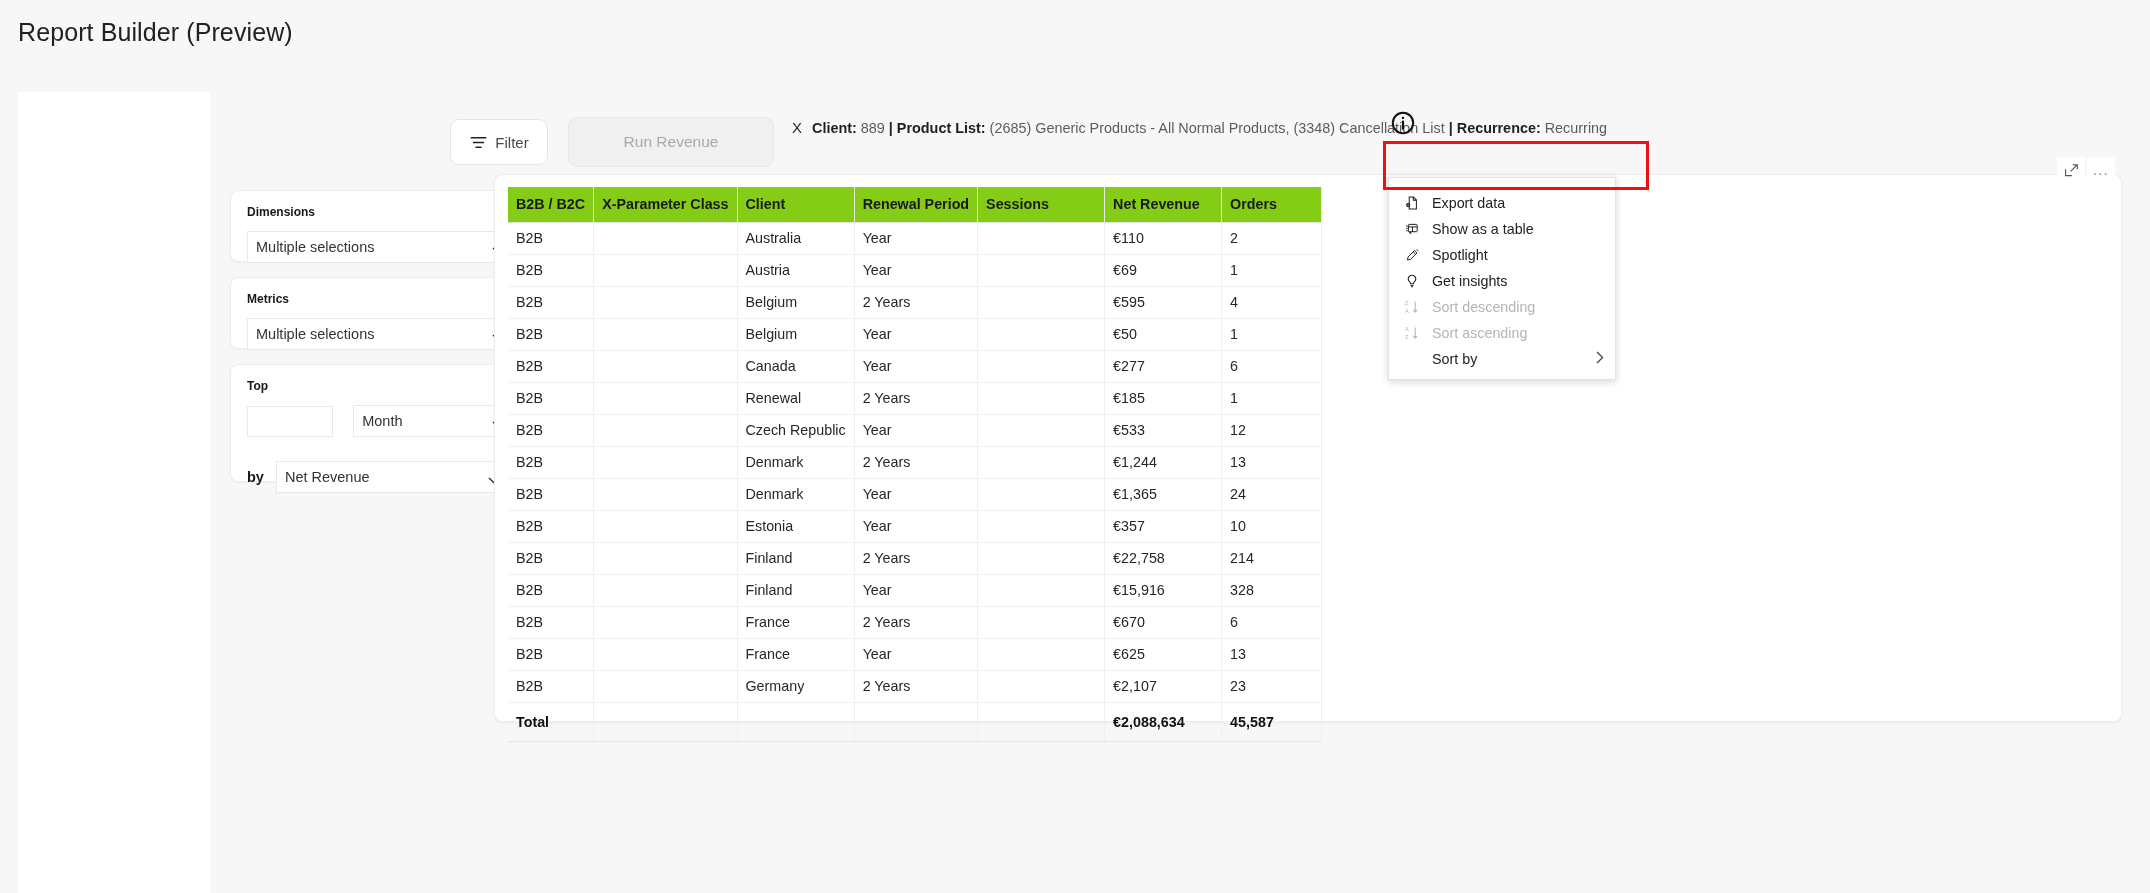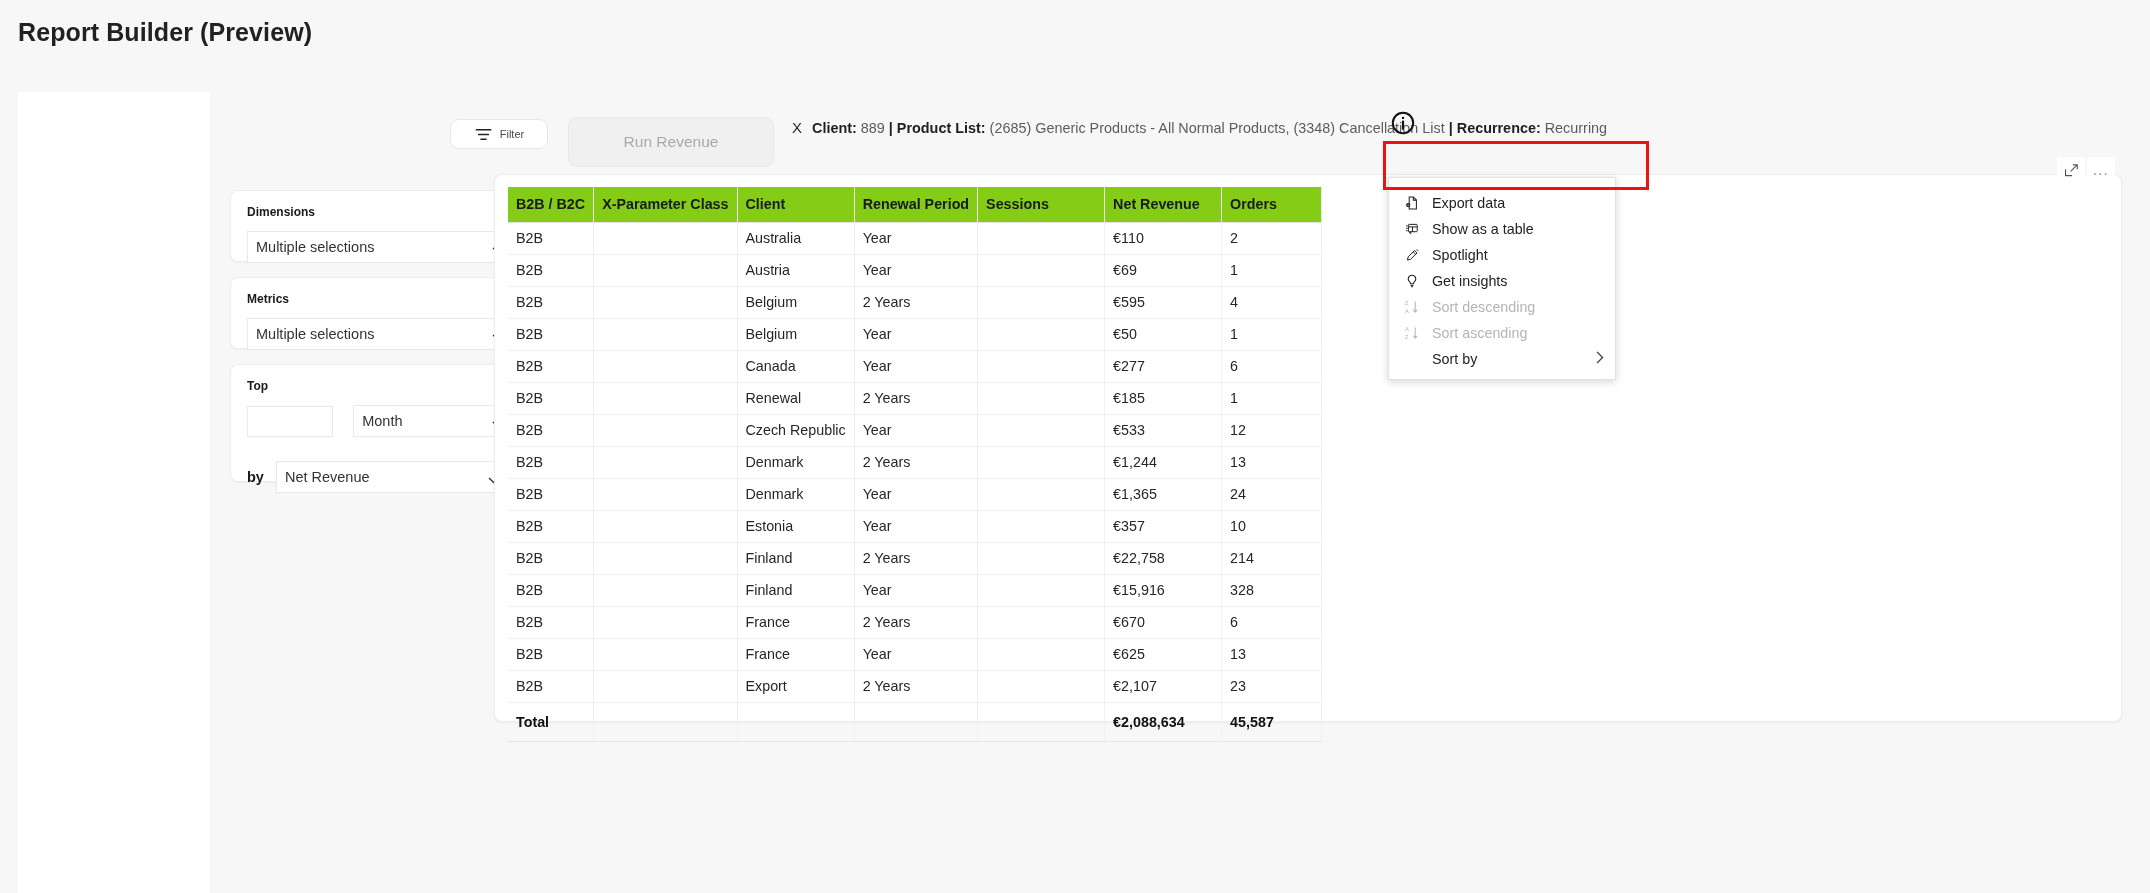--- a/index.html
+++ b/index.html
@@ -7,21 +7,21 @@
     width: 2150px; height: 893px;
     background: #f7f7f7;
     font-family: "Liberation Sans", sans-serif;
     overflow: hidden;
   }
   .page { position: relative; width: 2150px; height: 893px; background: #f7f7f7; }
 
   
   .page-title {
     position: absolute; left: 18px; top: 18px;
-    font-size: 25px; font-weight: 700; color: #212121; letter-spacing: .1px;
+    font-size: 25px; font-weight: 400; color: #212121; letter-spacing: .1px;
   }
 
   
   .left-rail {
     position: absolute; left: 18px; top: 92px;
     width: 192px; height: 801px; background: #ffffff;
   }
 
   
   .content {
@@ -42,24 +42,24 @@
   .date-box {
     border: 1px solid #e4e4e4; background: #fff; border-radius: 2px;
     height: 27px; display: flex; align-items: center; justify-content: center;
     font-size: 13.5px; color: #1b1b1b; padding: 0 6px;
   }
   .date-box.a { width: 76px; }
   .date-box.b { width: 80px; }
 
   .filter-btn {
     position: absolute; left: 240px; top: 27px;
-    width: 98px; height: 30px;
+    width: 98px; height: 46px;
     background: #fff; border: 1px solid #e6e6e6; border-radius: 9px;
     display: flex; align-items: center; justify-content: center; gap: 7px;
-    font-size: 11px; color: #4a4a4a;
+    font-size: 15px; color: #4a4a4a;
   }
   .filter-icon { width: 19px; height: 19px; }
 
   .run-btn {
     position: absolute; left: 358px; top: 25px;
     width: 206px; height: 50px;
     background: #f0f0f0; border: 1px solid #e8e8e8; border-radius: 9px;
     display: flex; align-items: center; justify-content: center;
     font-size: 15.5px; color: #a9a9a9;
   }
@@ -399,21 +399,21 @@
               <td class="c1"></td>
               <td class="c2">France</td>
               <td class="c3">Year</td>
               <td class="c4"></td>
               <td class="c5">€625</td>
               <td class="c6">13</td>
             </tr>
             <tr>
               <td class="c0">B2B</td>
               <td class="c1"></td>
-              <td class="c2">Export</td>
+              <td class="c2">Germany</td>
               <td class="c3">2 Years</td>
               <td class="c4"></td>
               <td class="c5">€2,107</td>
               <td class="c6">23</td>
             </tr>
             <tr class="total">
               <td class="c0">Total</td>
               <td class="c1"></td>
               <td class="c2"></td>
               <td class="c3"></td>

